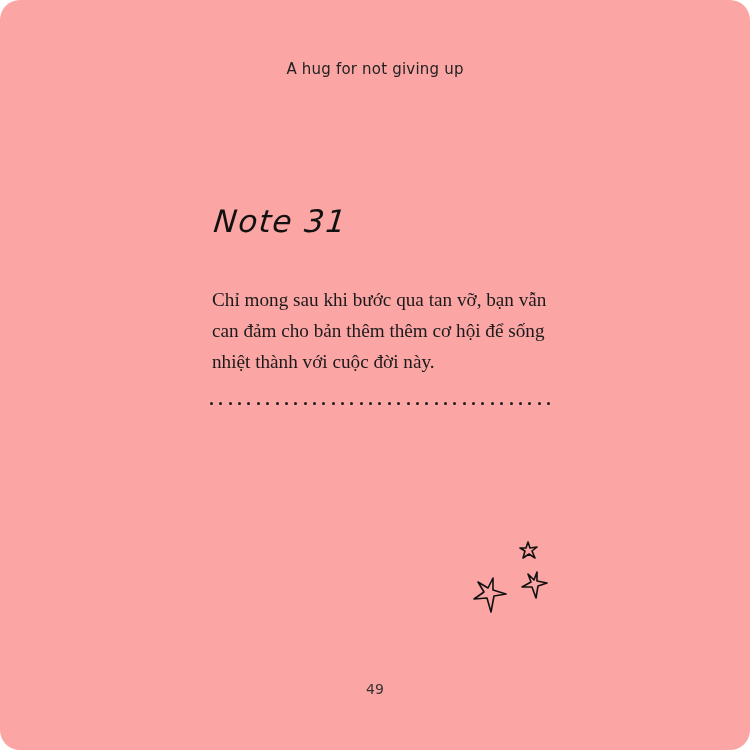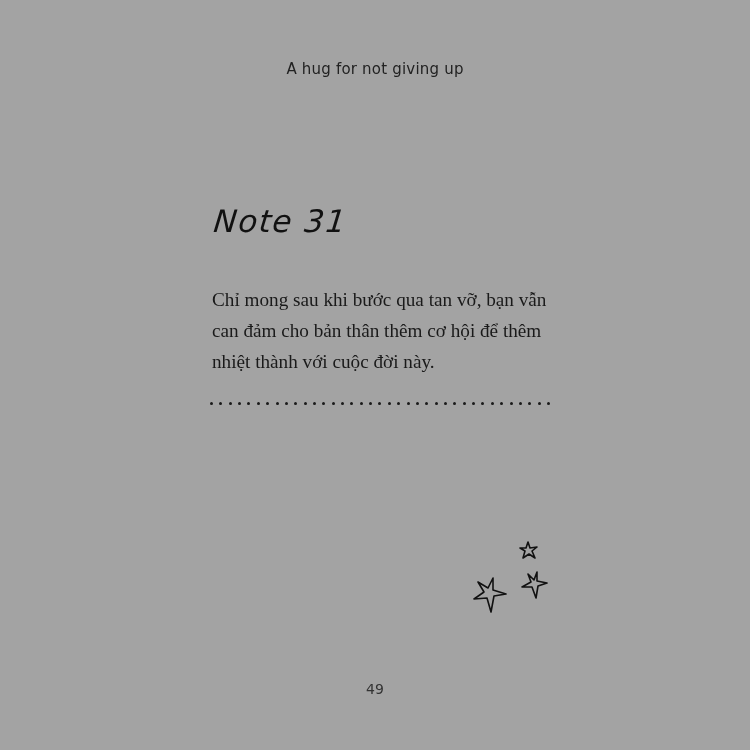--- a/index.html
+++ b/index.html
@@ -11,21 +11,22 @@
       width: 750px;
       height: 750px;
       position: relative;
       overflow: hidden;
       color: #1a1a1a;
     }
     .page {
       position: absolute;
       left: 0; top: 0;
       width: 750px; height: 750px;
-      background: #a3a3a3;
+      background: #fca5a5;
+      border-radius: 20px;
     }
     .running-header {
       position: absolute;
       top: 60px;
       left: 0;
       width: 750px;
       text-align: center;
       font-family: "DejaVu Sans", sans-serif;
       font-size: 15px;
       letter-spacing: 0.2px;
@@ -92,21 +93,21 @@
   </style>
 </head>
 <body>
 
 <div class="page">
 
   <div class="running-header">A hug for not giving up</div>
 
   <div class="note-title">Note 31</div>
 
-  <p class="para para-vi">Chỉ mong sau khi bước qua tan vỡ, bạn vẫn can đảm cho bản thân thêm cơ hội để thêm nhiệt thành với cuộc đời này.</p>
+  <p class="para para-vi">Chỉ mong sau khi bước qua tan vỡ, bạn vẫn can đảm cho bản thêm thêm cơ hội để sống nhiệt thành với cuộc đời này.</p>
 
   <div class="divider" id="divider">
       <span class="dot"></span>
       <span class="dot"></span>
       <span class="dot"></span>
       <span class="dot"></span>
       <span class="dot"></span>
       <span class="dot"></span>
       <span class="dot"></span>
       <span class="dot"></span>

